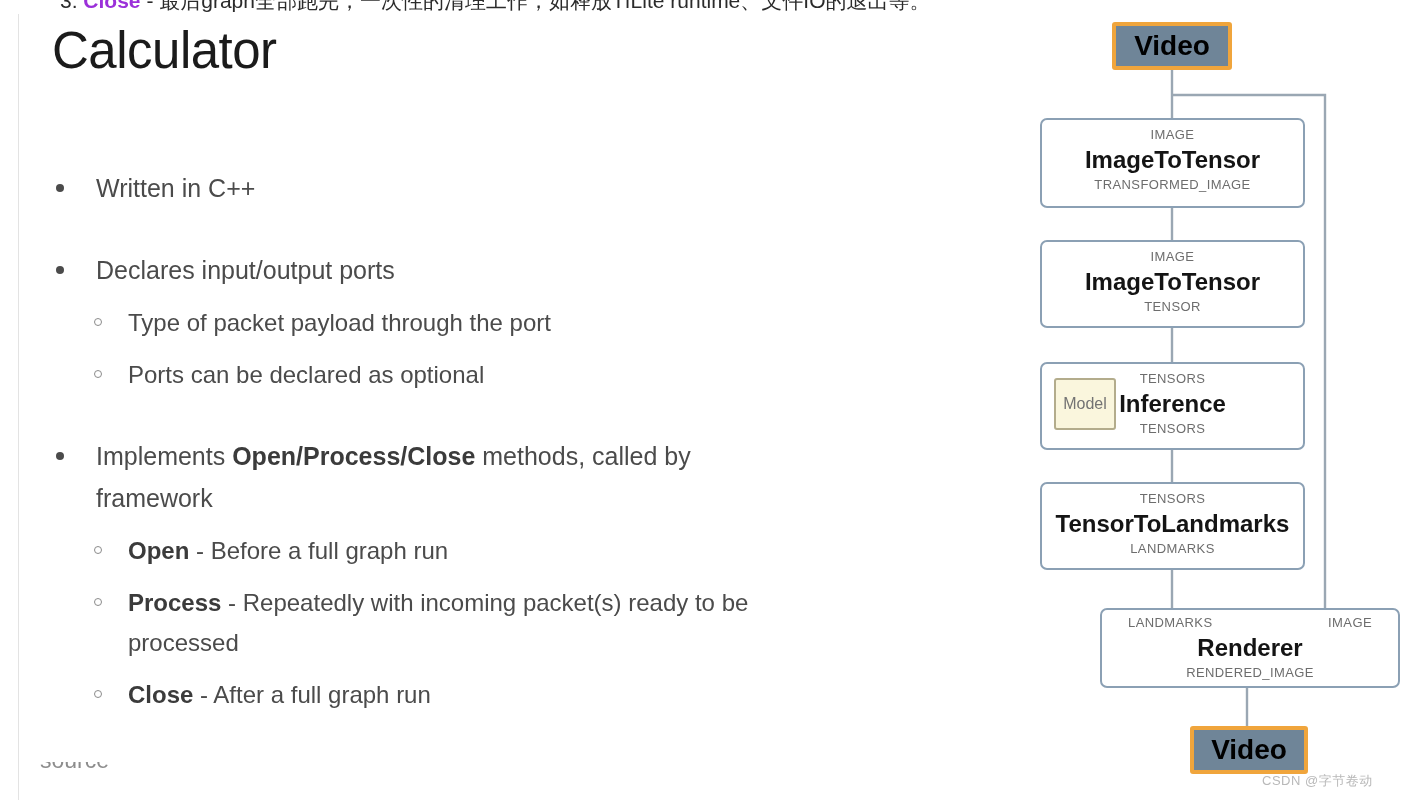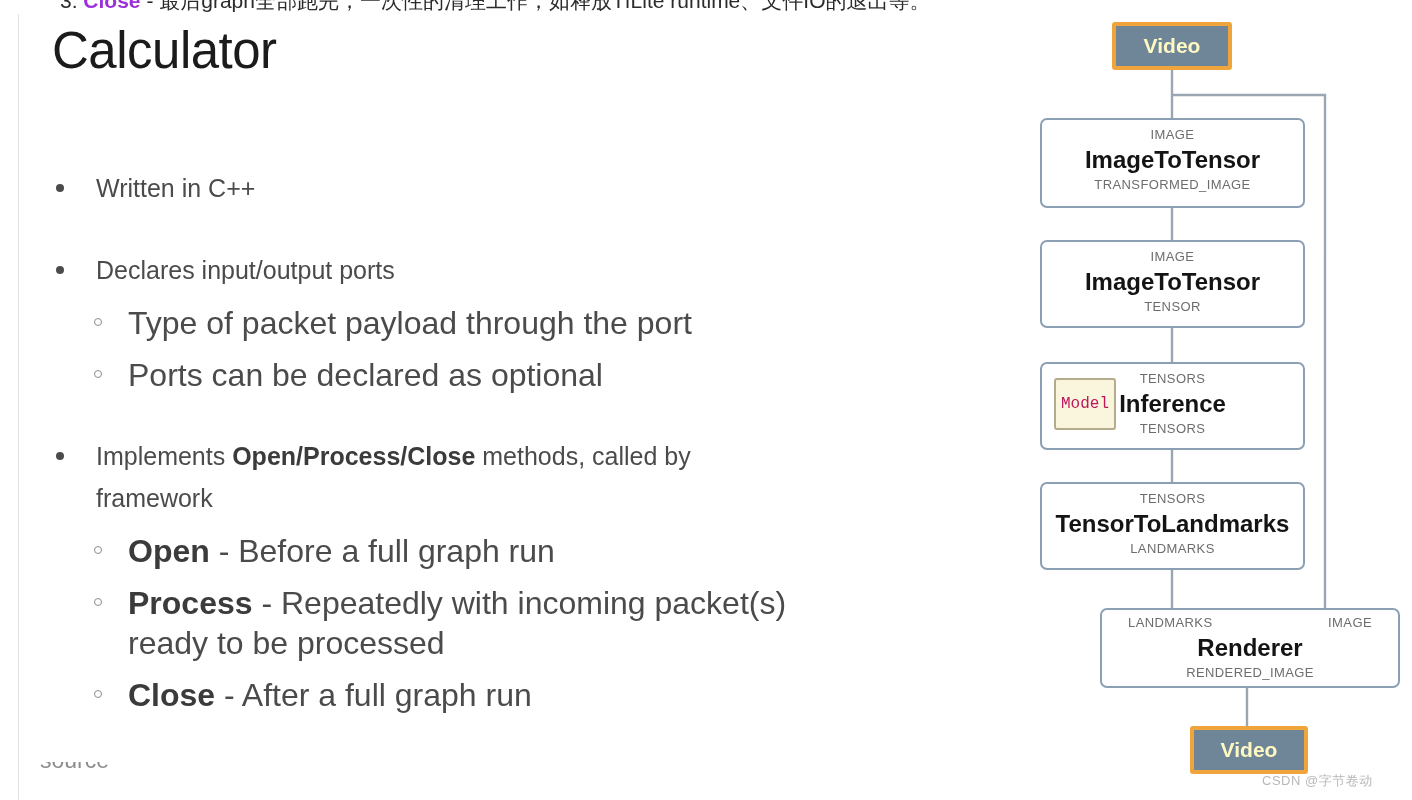--- a/index.html
+++ b/index.html
@@ -88,21 +88,21 @@
     position: absolute;
     left: 10px;
     top: 17px;
     width: 8px;
     height: 8px;
     border-radius: 50%;
     background: #4b4b4b;
   }
   .b2 {
     padding-left: 82px;
-    font-size: 32px;
+    font-size: 24px;
     line-height: 40px;
     color: #4b4b4b;
   }
   .b2 .ring {
     position: absolute;
     left: 48px;
     top: 15px;
     width: 8px;
     height: 8px;
     border-radius: 50%;
@@ -178,34 +178,33 @@
     position: absolute;
     left: 12px;
     top: 14px;
     width: 62px;
     height: 52px;
     box-sizing: border-box;
     background: #faf6dd;
     border: 2px solid #b3ac8c;
     border-radius: 3px;
     font-size: 16px;
-    color: #be185d;
+    color: #737373;
     line-height: 48px;
     text-align: center;
-    font-family: Liberation Mono, monospace;
   }
 
   .io-node {
     position: absolute;
     box-sizing: border-box;
     background: #6f8598;
     border: 4px solid #f0a53c;
     border-radius: 3px;
-    color: #fef9c3;
-    font-size: 21px;
+    color: #000000;
+    font-size: 28px;
     font-weight: bold;
     text-align: center;
   }
 
   
   .watermark {
     position: absolute;
     left: 1262px;
     top: 772px;
     font-size: 13px;

